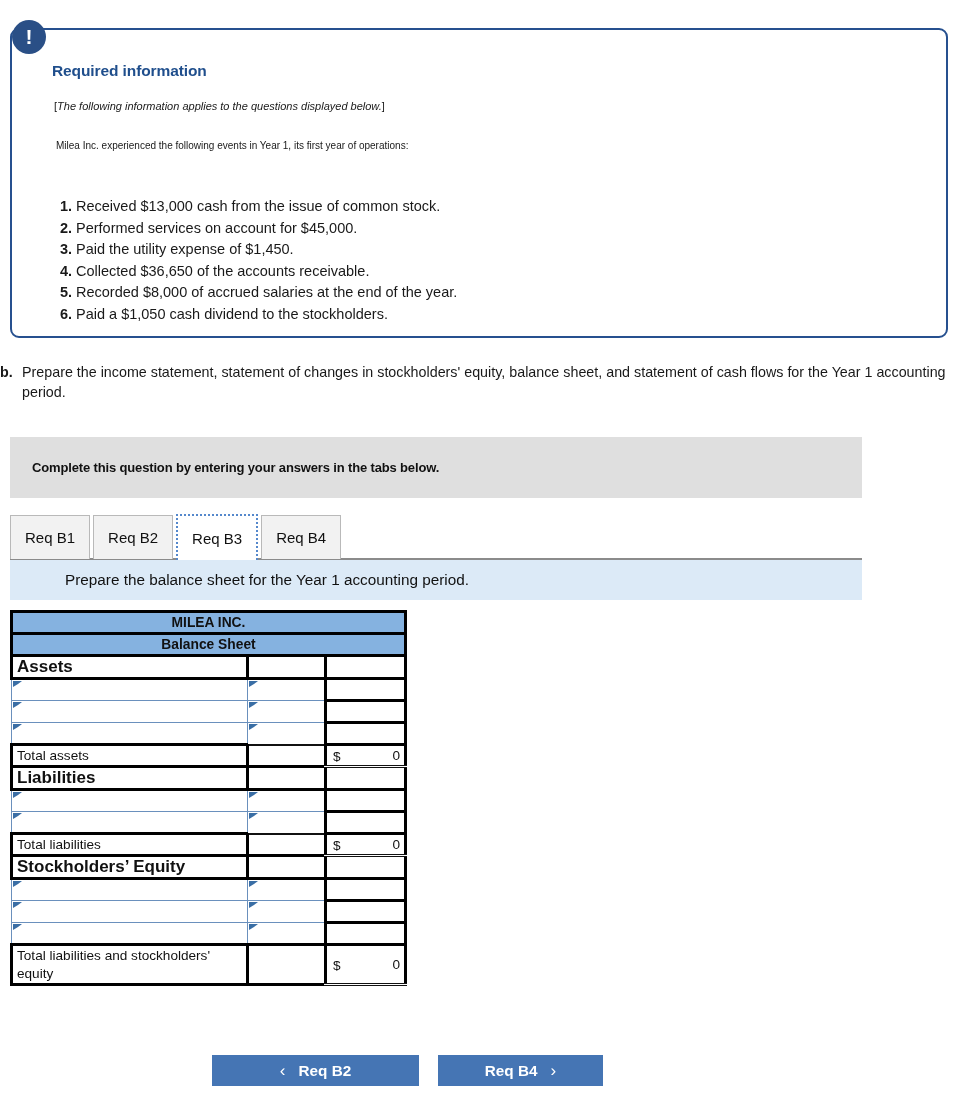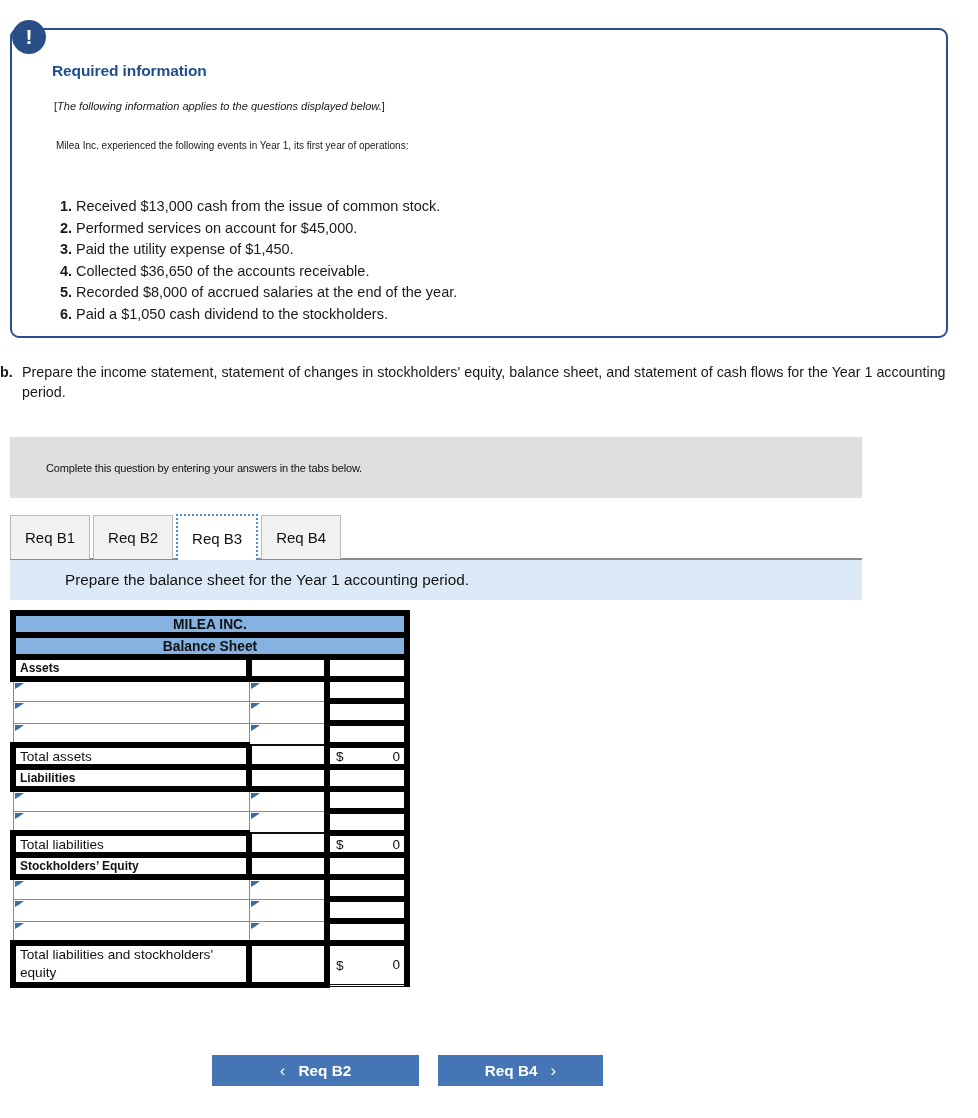--- a/index.html
+++ b/index.html
@@ -105,23 +105,23 @@
   
   #complete-bar {
     position: absolute;
     left: 10px; top: 437px;
     width: 852px; height: 61px;
     background: #dfdfdf;
     display: flex;
     align-items: center;
   }
   #complete-bar span {
-    margin-left: 36px;
-    font-size: 11px;
-    font-weight: normal;
+    margin-left: 22px;
+    font-size: 13px;
+    font-weight: bold;
     color: #111111;
     letter-spacing: -0.15px;
   }
 
   
   #tabs {
     position: absolute;
     left: 10px; top: 515px;
     width: 852px; height: 44px;
     display: flex;
@@ -177,41 +177,41 @@
   
   #bs-table {
     position: absolute;
     left: 10px; top: 610px;
     border-collapse: collapse;
     table-layout: fixed;
     font-size: 13.6px;
     color: #111111;
   }
   #bs-table td {
-    border: 6px solid #000000;
+    border: 3px solid #000000;
     padding: 0 4px;
     height: 22px;
     vertical-align: middle;
     background: #ffffff;
   }
   .col-a { width: 236px; }
   .col-b { width: 78px; }
   .col-c { width: 80px; }
 
   .hdr {
     background: #85b2e0 !important;
     text-align: center;
     font-weight: bold;
     font-size: 13.8px;
     color: #111111;
     height: 23px;
   }
   .sect {
     font-weight: bold;
-    font-size: 12px;
+    font-size: 17px;
     height: 24px;
   }
   .inputcell {
     position: relative;
     border: 1px solid #6a90bd !important;
     height: 23px;
   }
   .inputcell::before {
     content: "";
     position: absolute;

